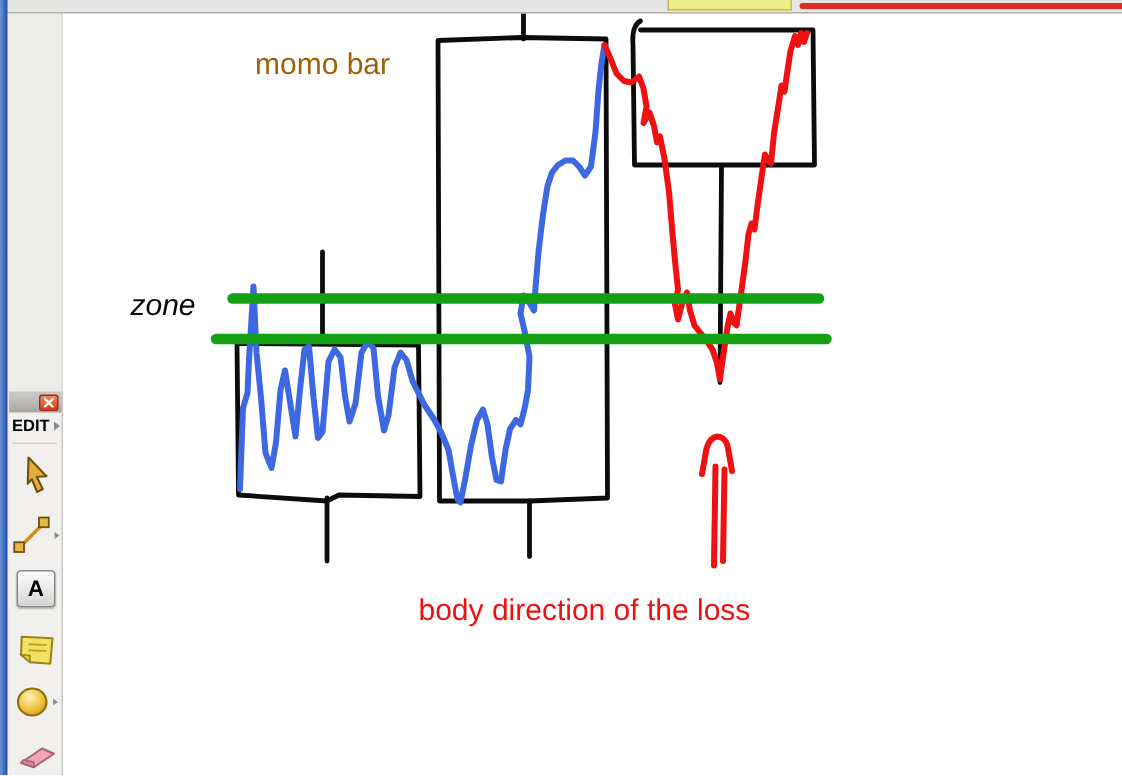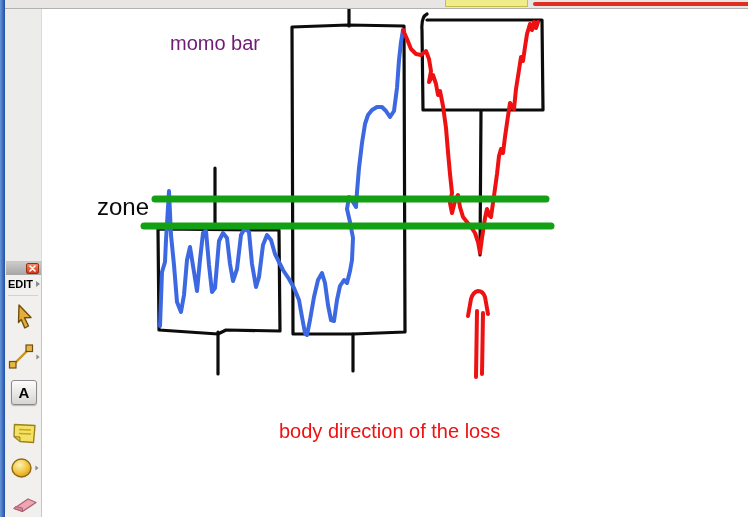--- a/index.html
+++ b/index.html
@@ -26,22 +26,22 @@
   .tool-line{top:80px;height:29px;}
   .tool-text{top:116px;height:28px;}
   .tool-note{top:158px;height:26px;}
   .tool-ellipse{top:193px;height:26px;}
   .tool-eraser{top:230px;height:24px;}
   .a-btn{width:26px;height:25px;background:linear-gradient(#fcfcfc,#d7d5d3);border:1px solid #8d8b89;border-radius:3px;box-sizing:border-box;display:flex;align-items:center;justify-content:center;font-weight:bold;font-size:15px;color:#000;box-shadow:0 1px 1px rgba(0,0,0,.25);}
 
   
   .canvas-svg{position:absolute;left:0;top:0;z-index:5;}
   .anno{position:absolute;z-index:10;white-space:nowrap;}
-  .anno-momo{left:170px;top:32px;font-size:20px;color:#701a75;}
-  .anno-zone{left:97px;top:193px;font-size:24px;color:#0a0a0a;}
+  .anno-momo{left:170px;top:32px;font-size:20px;color:#a16207;}
+  .anno-zone{left:87px;top:193px;font-size:20px;color:#0a0a0a;font-style:italic;}
   .anno-body{left:279px;top:396px;font-size:20px;}
   .anno-resist{left:211px;top:424px;font-size:22px;color:#0f0f0f;}
 </style>
 </head>
 <body>
 
 <div class="screen">
 
   <svg class="canvas-svg" width="748" height="517" viewBox="0 0 748 517">
 
@@ -80,21 +80,21 @@
     </g>
 
     <g fill="none" stroke-width="7" stroke-linecap="round" stroke="#14a014">
       <path d="M155,199 L546,199"></path>
       <path d="M144,226 L551,226"></path>
     </g>
   </svg>
 
   <div class="anno anno-momo">momo bar</div>
   <div class="anno anno-zone">zone</div>
-  <div class="anno anno-body" style="color: rgb(238, 17, 17); margin-top: 24px;">body direction of the loss</div>
+  <div class="anno anno-body" style="color: rgb(238, 17, 17);">body direction of the loss</div>
 
   <div class="topbar">
     <div class="topbar-yellow" style="background-color: rgb(239, 236, 138);"></div>
     <div class="topbar-red" style="background-color: rgb(225, 46, 32);"></div>
   </div>
   <div class="leftstrip" style="background:linear-gradient(to right,#6a95d8,#1d4fa6);"></div>
   <div class="sidebar"></div>
 
   <div class="panel">
     <div class="panel-titlebar">

